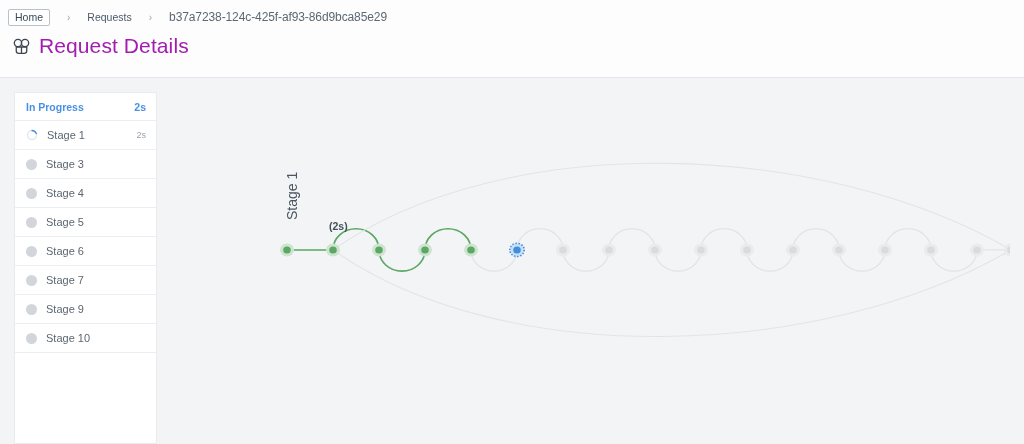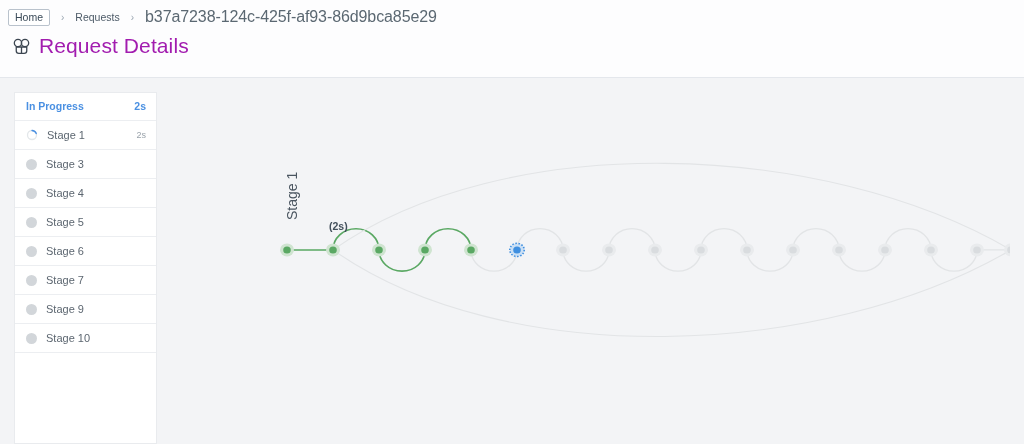--- a/index.html
+++ b/index.html
@@ -14,42 +14,42 @@
   .topbar {
     height: 78px;
     background: #fdfdfe;
     border-bottom: 1px solid #e4e7ec;
     padding: 9px 0 0 8px;
     position: relative;
   }
   .breadcrumb {
     display: flex;
     align-items: center;
-    gap: 2px;
+    gap: 8px;
     font-size: 10.5px;
     color: #4c5a67;
     height: 16px;
   }
   .crumb-home {
     border: 1px solid #b9c2cc;
     border-radius: 2px;
     padding: 1px 6px 2px 6px;
     color: #3a4a58;
     background: #fff;
     font-size: 10.5px;
     line-height: 12px;
   }
   .crumb-sep {
     color: #9aa5b1;
     font-size: 10px;
     padding: 0 9px;
     user-select: none;
   }
   .crumb-link { color: #4c5a67; font-size: 10.5px; }
-  .crumb-id { color: #5b6872; font-size: 16px; letter-spacing: -0.1px; text-align: center; }
+  .crumb-id { color: #5b6872; font-size: 12px; letter-spacing: -0.1px; text-align: center; }
 
   .page-title-row {
     display: flex;
     align-items: center;
     gap: 7px;
     margin-top: 9px;
     padding-left: 3px;
   }
   .title-icon { width: 21px; height: 21px; display: block; }
   .page-title {
@@ -73,21 +73,21 @@
   .sidebar {
     width: 143px;
     background: #ffffff;
     border: 1px solid #e9ebee;
     flex: none;
     align-self: stretch;
     margin-bottom: -14px;
   }
   .sb-header {
     display: flex;
-    align-items: flex-start;
+    align-items: center;
     justify-content: space-between;
     padding: 7px 10px 7px 11px;
     border-bottom: 1px solid #eceef1;
     height: 28px;
     gap: 44px;
   }
   .sb-header-label { font-size: 10.5px; color: #4a90e2; font-weight: 600; }
   .sb-header-time  { font-size: 10.5px; color: #4a90e2; font-weight: 600; }
 
   .sb-row {

